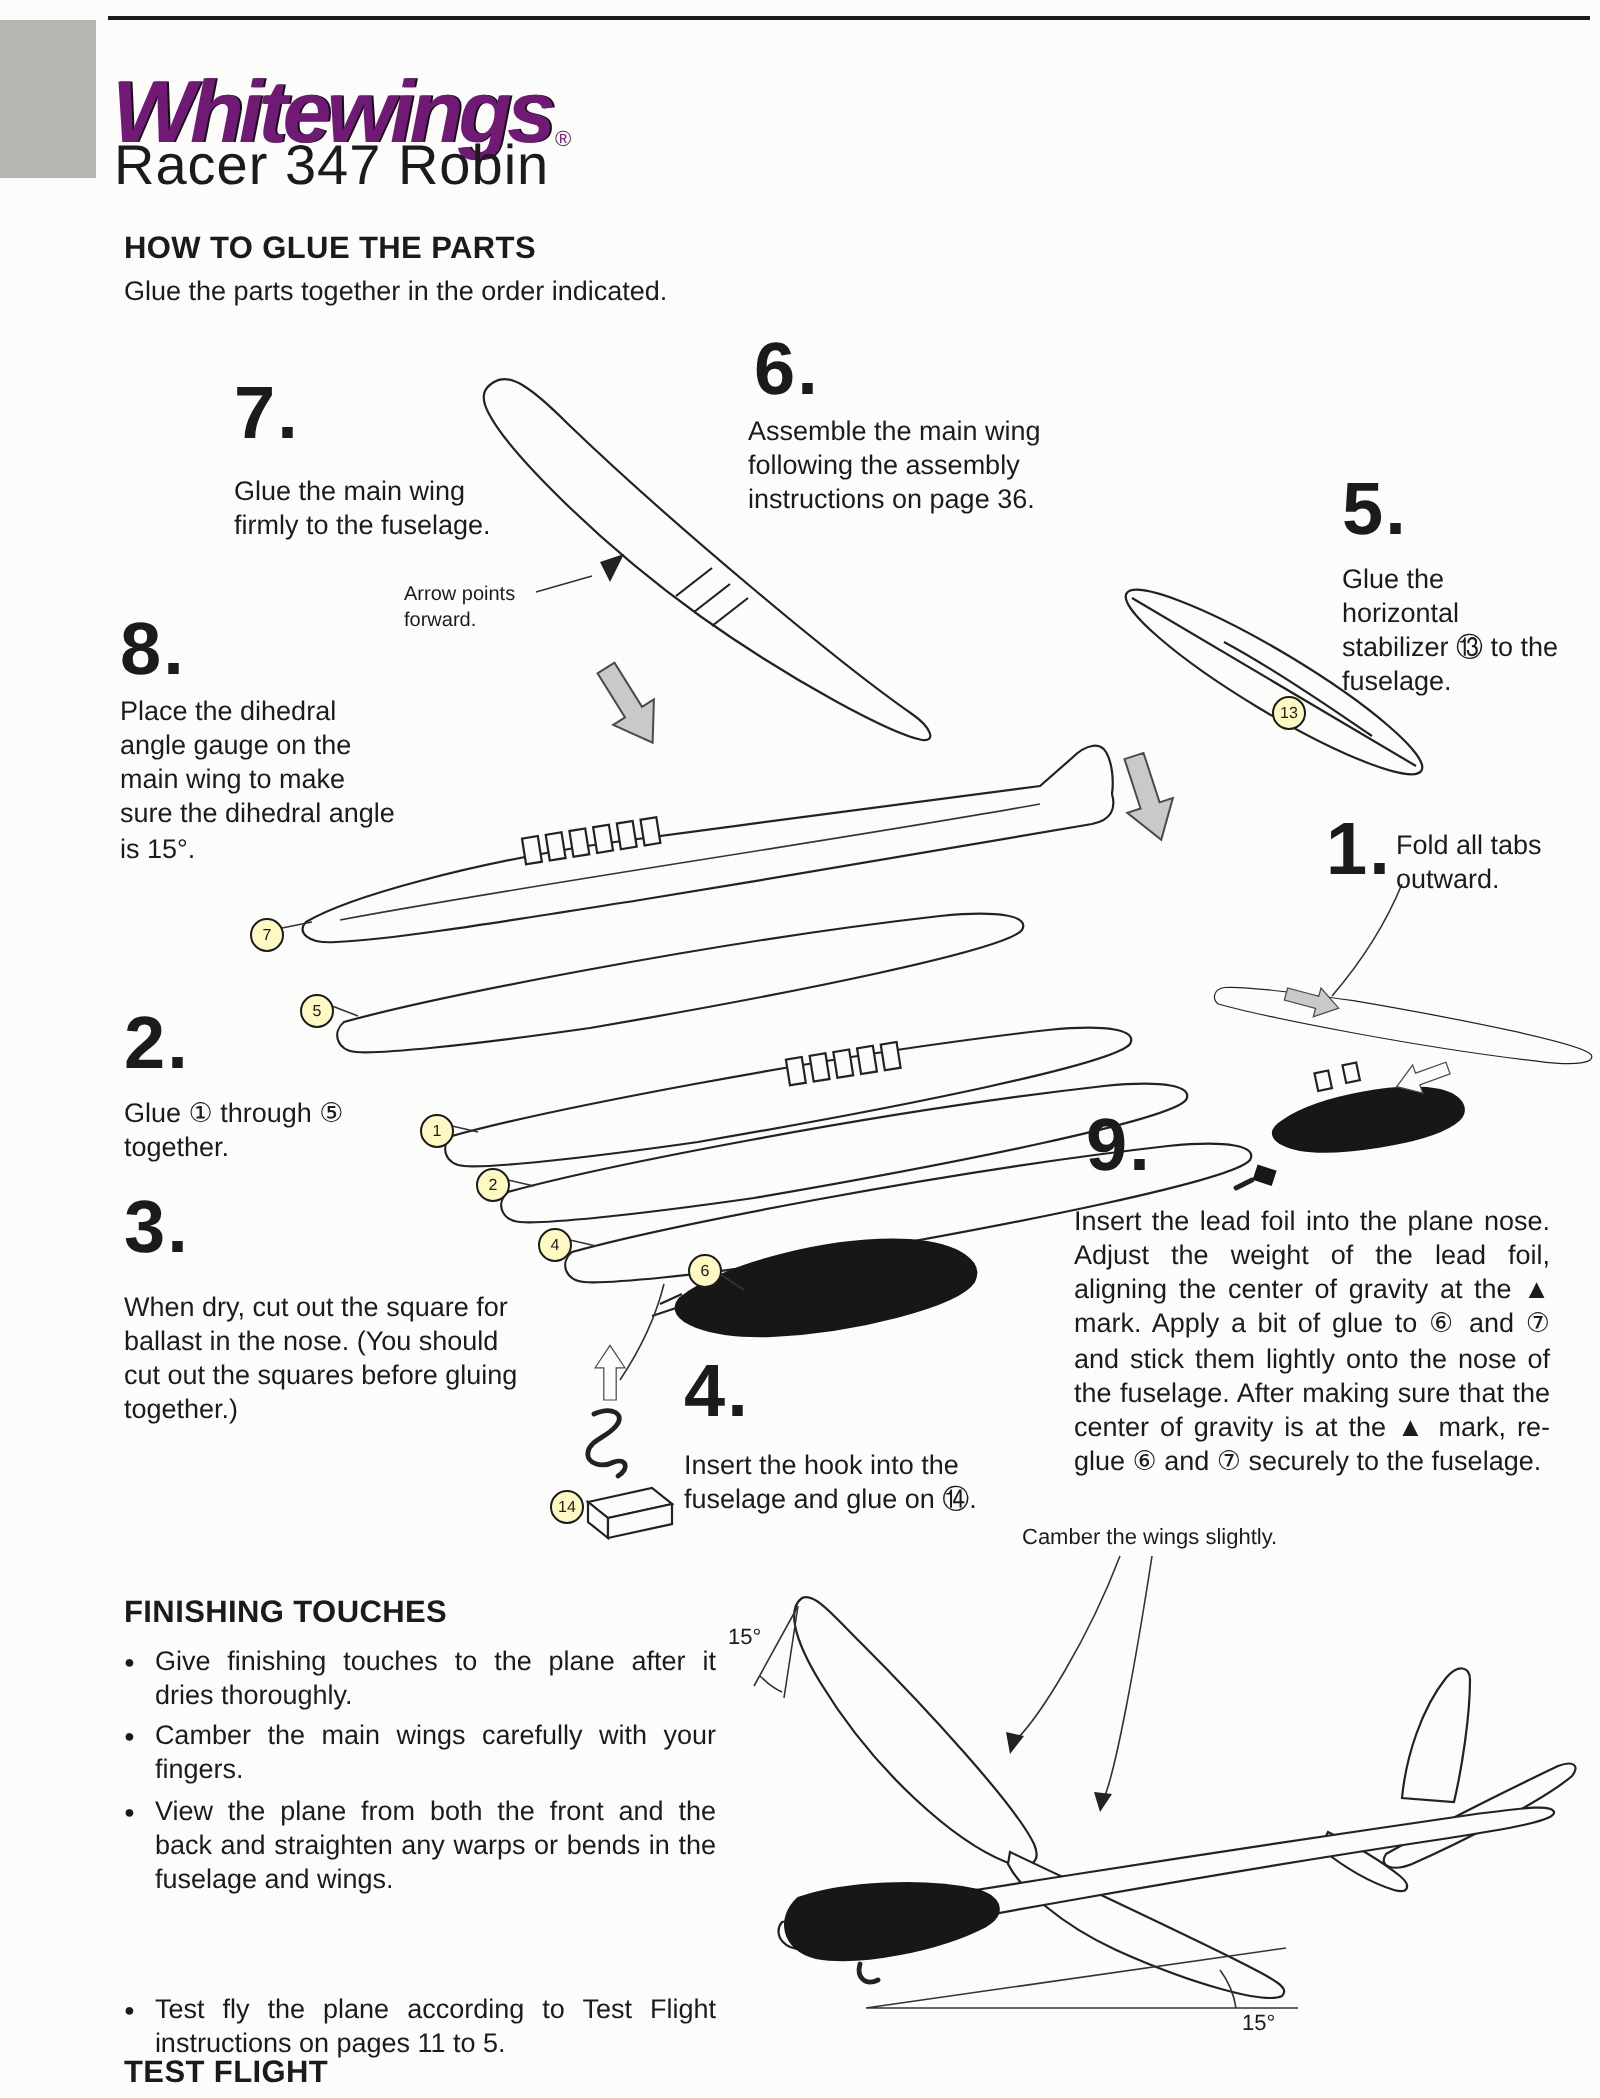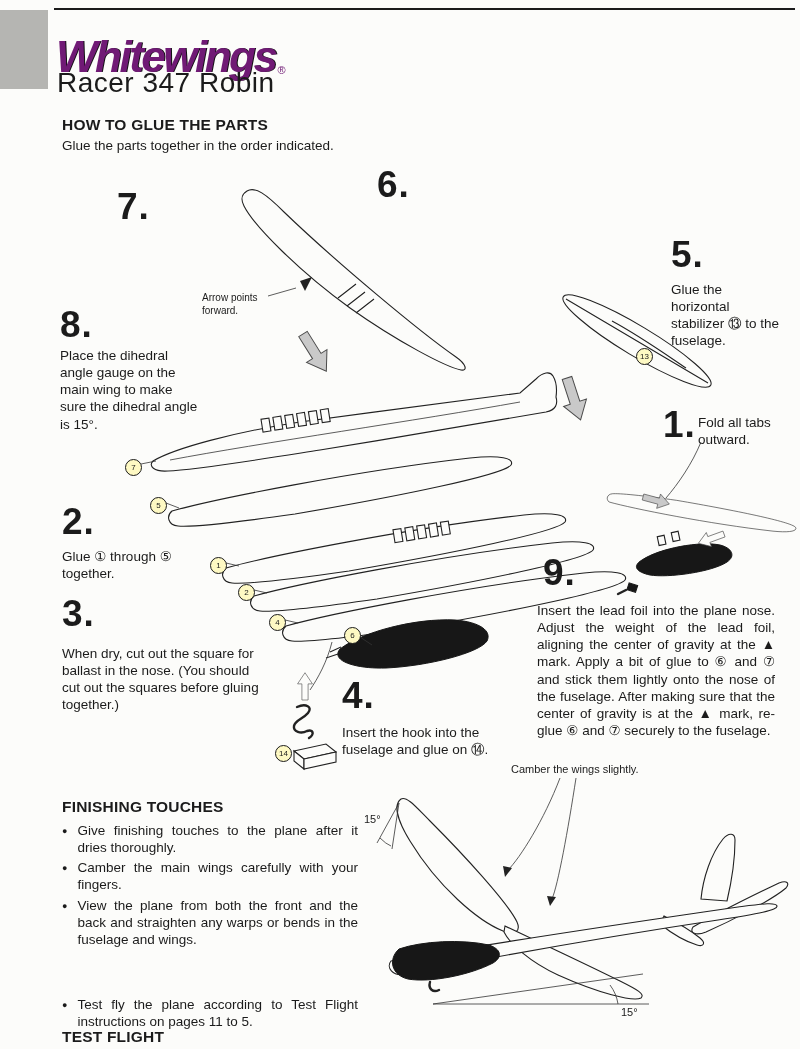--- a/index.html
+++ b/index.html
@@ -124,22 +124,24 @@
       <path class="thin" d="M 560,778 C 544,820 520,858 508,870 M 576,778 C 568,830 558,885 552,899"></path>
       <polygon fill="#222" points="503,866 512,868 505,877"></polygon>
       <polygon fill="#222" points="547,896 556,897 550,906"></polygon>
     </g>
   </svg>
 
   <div class="abs txt" style="left:62px;top:137px;">Glue the parts together in the order indicated.</div>
   <div class="abs h1" style="left:62px;top:116px;">HOW TO GLUE THE PARTS</div>
 
   <div class="abs num" style="left:117px;top:190px;">7.</div>
+  <div class="abs txt" style="left:117px;top:237px;width:150px;">Glue the main wing firmly to the fuselage.</div>
 
   <div class="abs num" style="left:377px;top:168px;">6.</div>
+  <div class="abs txt" style="left:374px;top:207px;width:178px;">Assemble the main wing following the assembly instructions on page 36.</div>
 
   <div class="abs num" style="left:671px;top:238px;">5.</div>
   <div class="abs txt" style="left:671px;top:281px;width:112px;">Glue the horizontal stabilizer ⑬ to the fuselage.</div>
 
   <div class="abs small" style="left:202px;top:292px;width:78px;">Arrow points forward.</div>
 
   <div class="abs num" style="left:60px;top:308px;">8.</div>
   <div class="abs txt" style="left:60px;top:347px;width:140px;">Place the dihedral angle gauge on the main wing to make sure the dihedral angle is 15°.</div>
 
   <div class="abs num" style="left:663px;top:408px;">1.</div>

